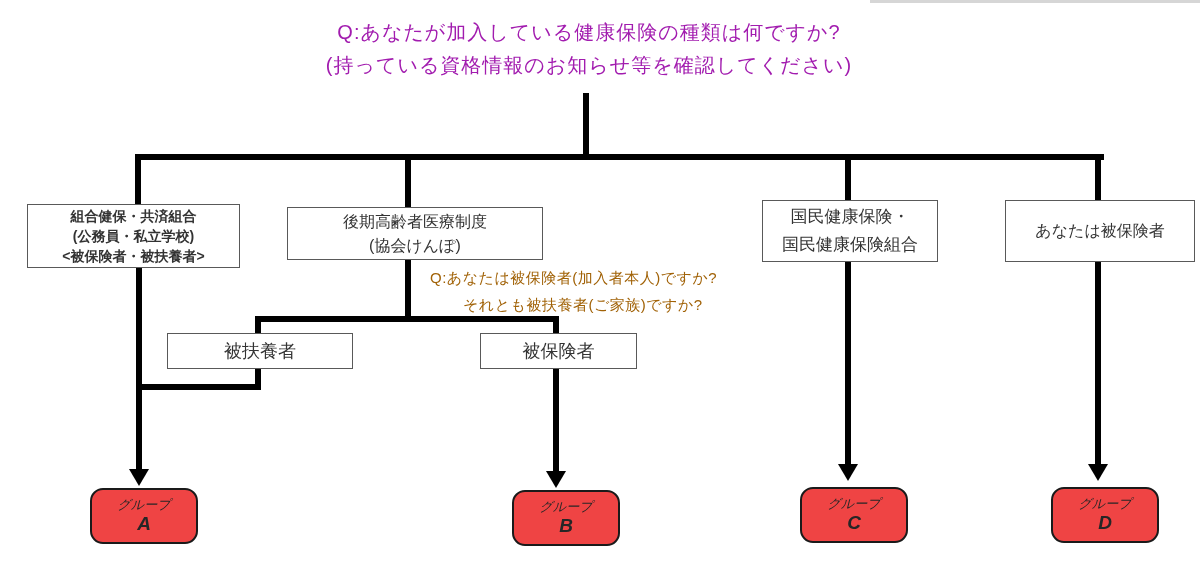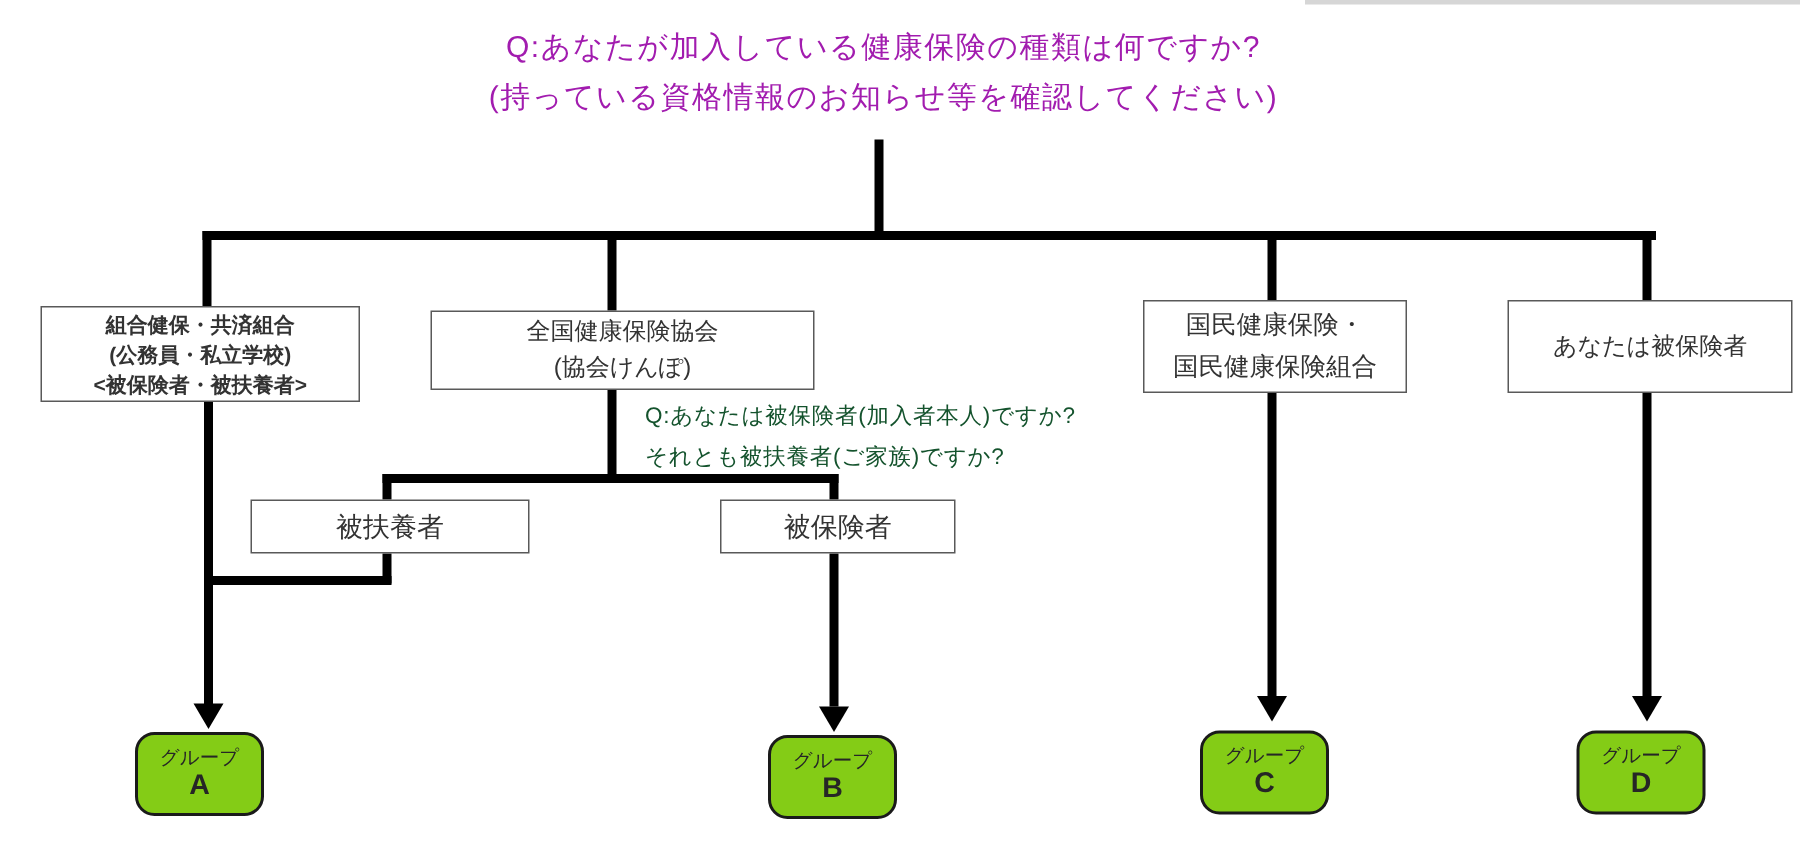--- a/index.html
+++ b/index.html
@@ -43,39 +43,40 @@
   }
   .box-1 { left: 27px;  top: 204px; width: 213px; height: 64px; font-size: 14px; line-height: 20px; font-weight: bold; }
   .box-2 { left: 287px; top: 207px; width: 256px; height: 53px; font-size: 16px; line-height: 24px; }
   .box-3 { left: 762px; top: 200px; width: 176px; height: 62px; font-size: 17px; line-height: 28px; }
   .box-4 { left: 1005px; top: 200px; width: 190px; height: 62px; font-size: 16px; }
   .box-dep { left: 167px; top: 333px; width: 186px; height: 36px; font-size: 18px; font-family: Liberation Mono, monospace; }
   .box-ins { left: 480px; top: 333px; width: 157px; height: 36px; font-size: 18px; }
   .subq {
     position: absolute;
     left: 430px; top: 264px;
-    color: #14532d;
+    color: #a16207;
     font-size: 15px;
     line-height: 27px;
     letter-spacing: 0.5px;
   }
-  .subq .indent { }
+  .subq .indent { margin-left: 33px; }
   .gbox {
     position: absolute;
-    width: 86px; height: 56px;
+    width: 108px; height: 56px;
     border: 2.5px solid #1a1a1a;
     border-radius: 13px;
-    background: #84cc16;
+    background: #ef4444;
     display: flex;
     flex-direction: column;
     justify-content: center;
     align-items: center;
     color: #262626;
     box-sizing: border-box;
     z-index: 2;
+    font-style: italic;
   }
   .gbox .glabel { font-size: 13px; line-height: 16px; }
   .gbox .gletter { font-size: 19px; font-weight: bold; line-height: 22px; }
   .g-a { left: 90px;  top: 488px; }
   .g-b { left: 512px; top: 490px; }
   .g-c { left: 800px; top: 487px; }
   .g-d { left: 1051px; top: 487px; }
   .top-strip {
     position: absolute;
     left: 870px; top: 0; width: 330px; height: 3px;
@@ -117,21 +118,21 @@
   <div class="arrowhead" style="left:546px; top:471px;"></div>
   <div class="arrowhead" style="left:838px; top:464px;"></div>
   <div class="arrowhead" style="left:1088px; top:464px;"></div>
 
   <div class="bbox box-1">
     <div>組合健保・共済組合</div>
     <div>(公務員・私立学校)</div>
     <div>&lt;被保険者・被扶養者&gt;</div>
   </div>
   <div class="bbox box-2">
-    <div>全国健康保険協会</div>
+    <div>後期高齢者医療制度</div>
     <div>(協会けんぽ)</div>
   </div>
   <div class="bbox box-3">
     <div>国民健康保険・</div>
     <div>国民健康保険組合</div>
   </div>
   <div class="bbox box-4">
     <div>あなたは被保険者</div>
   </div>
 

